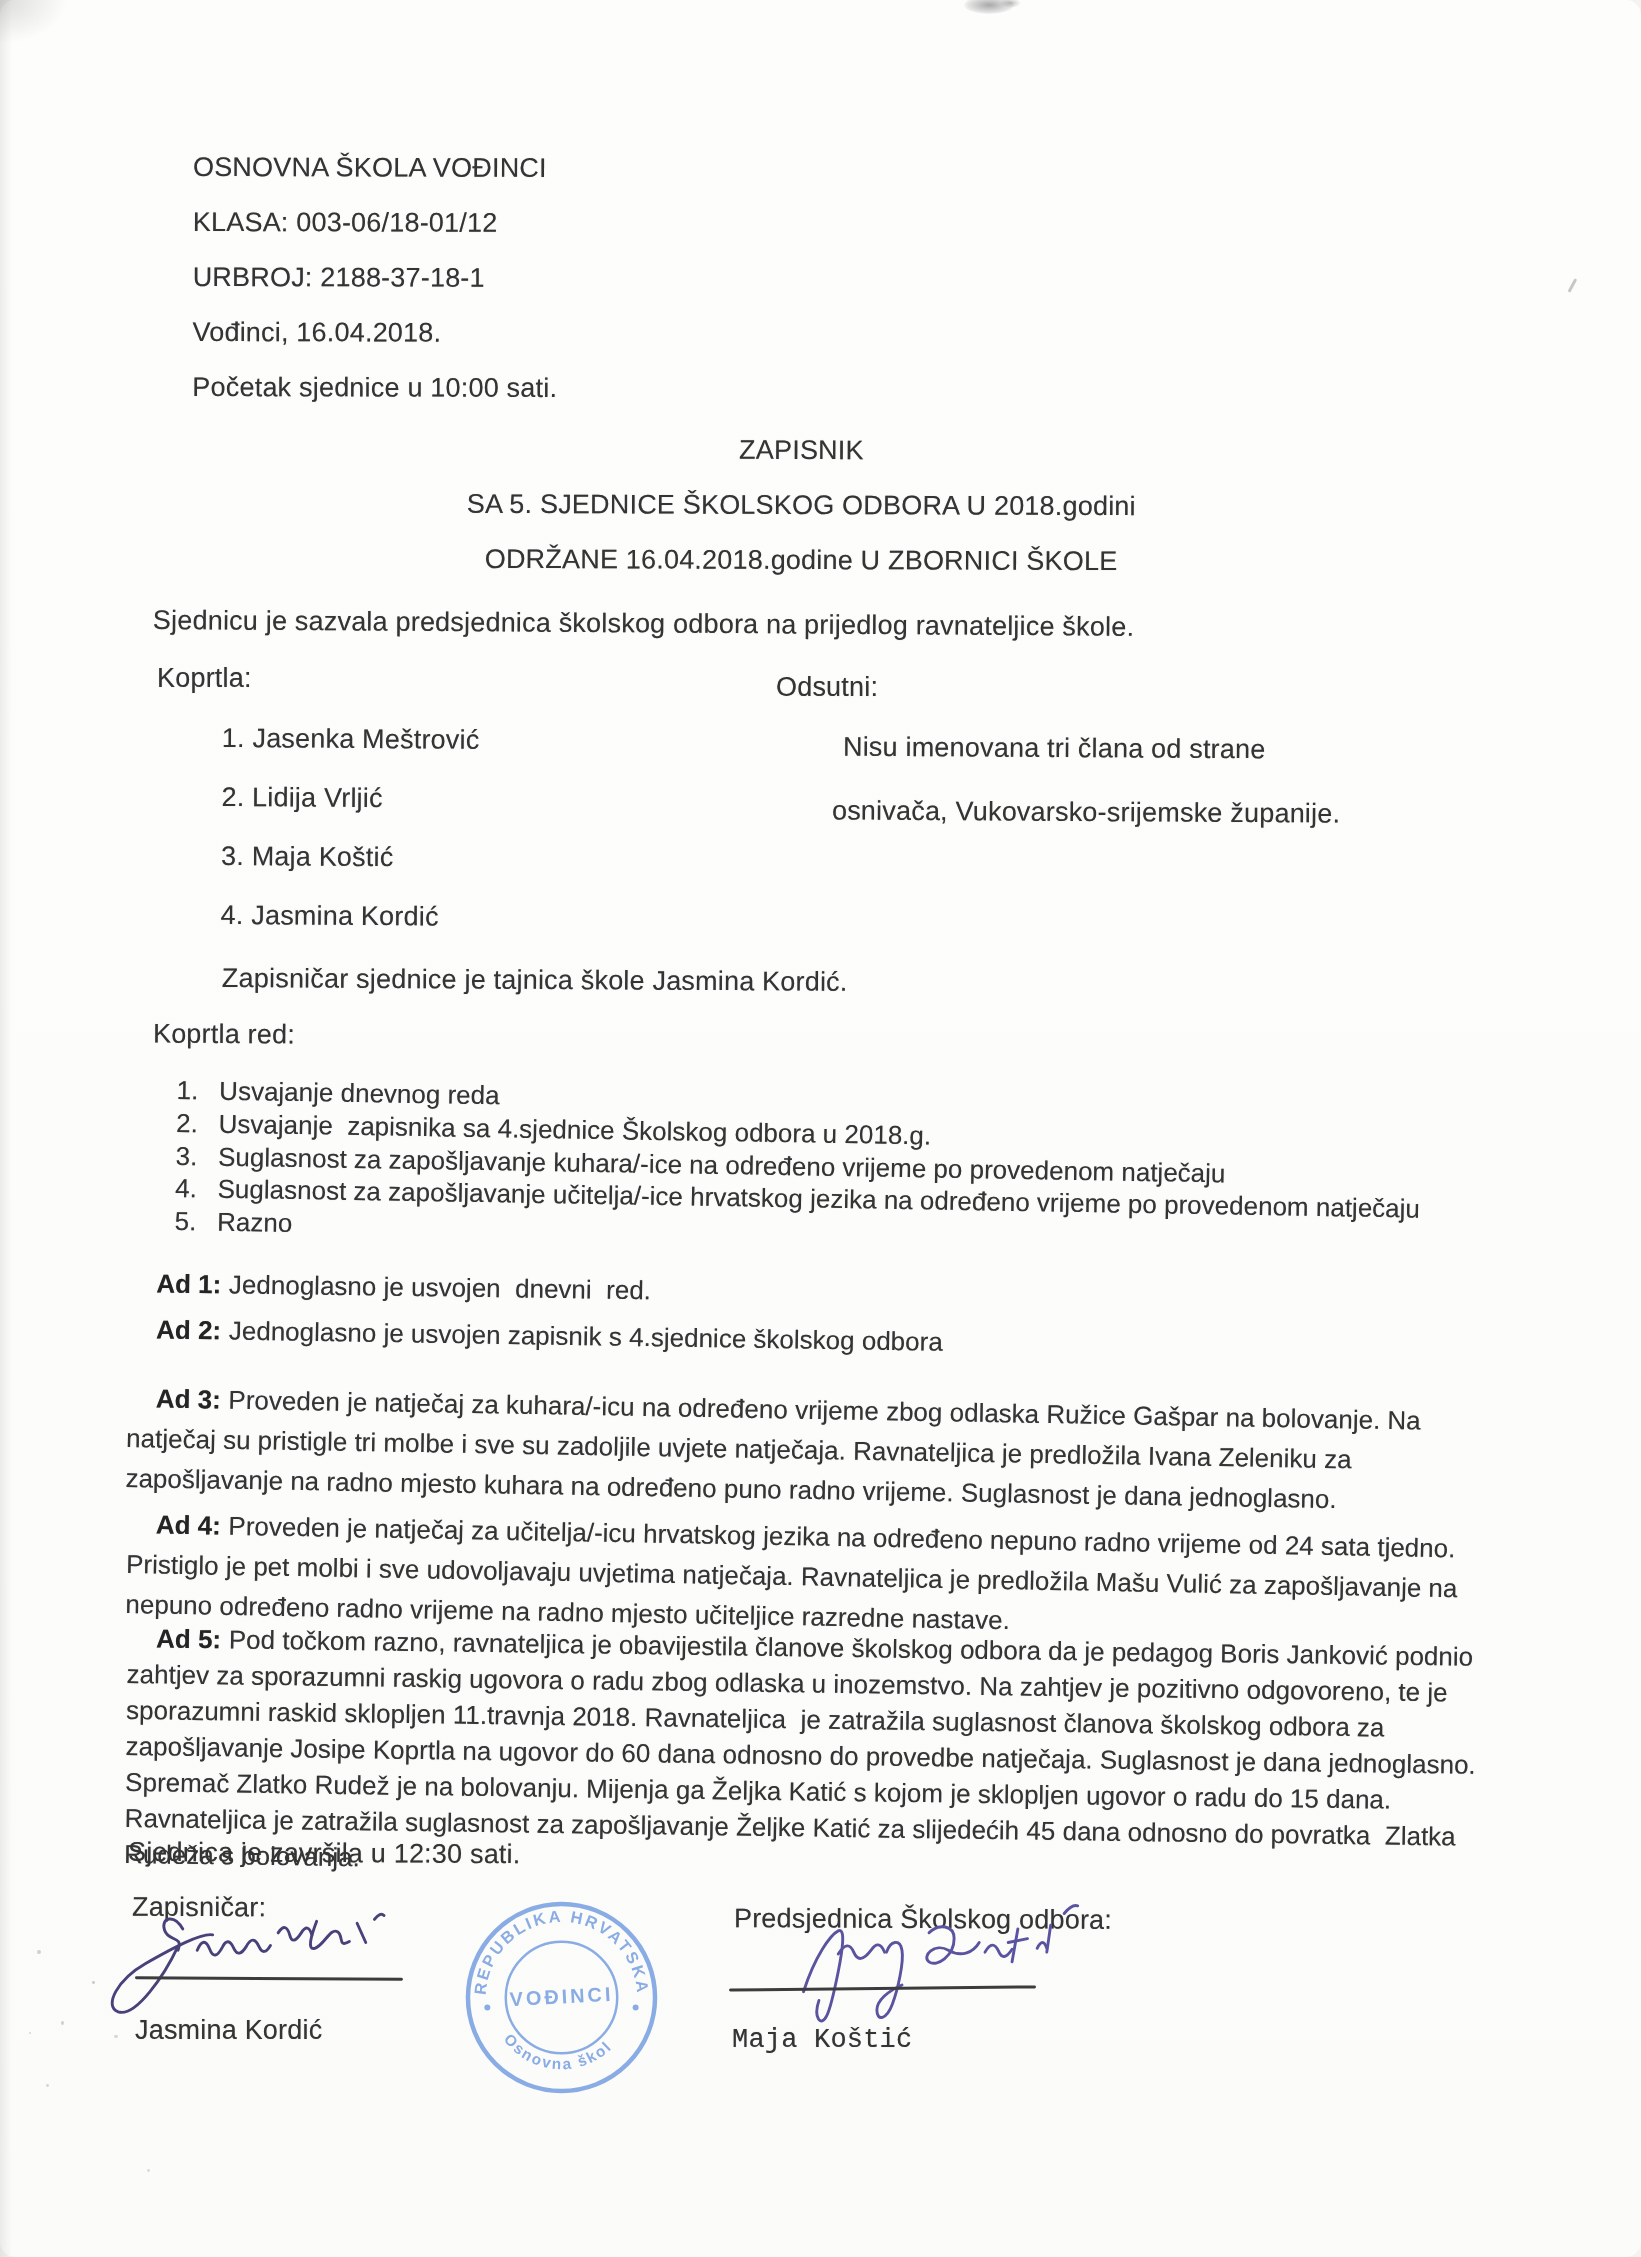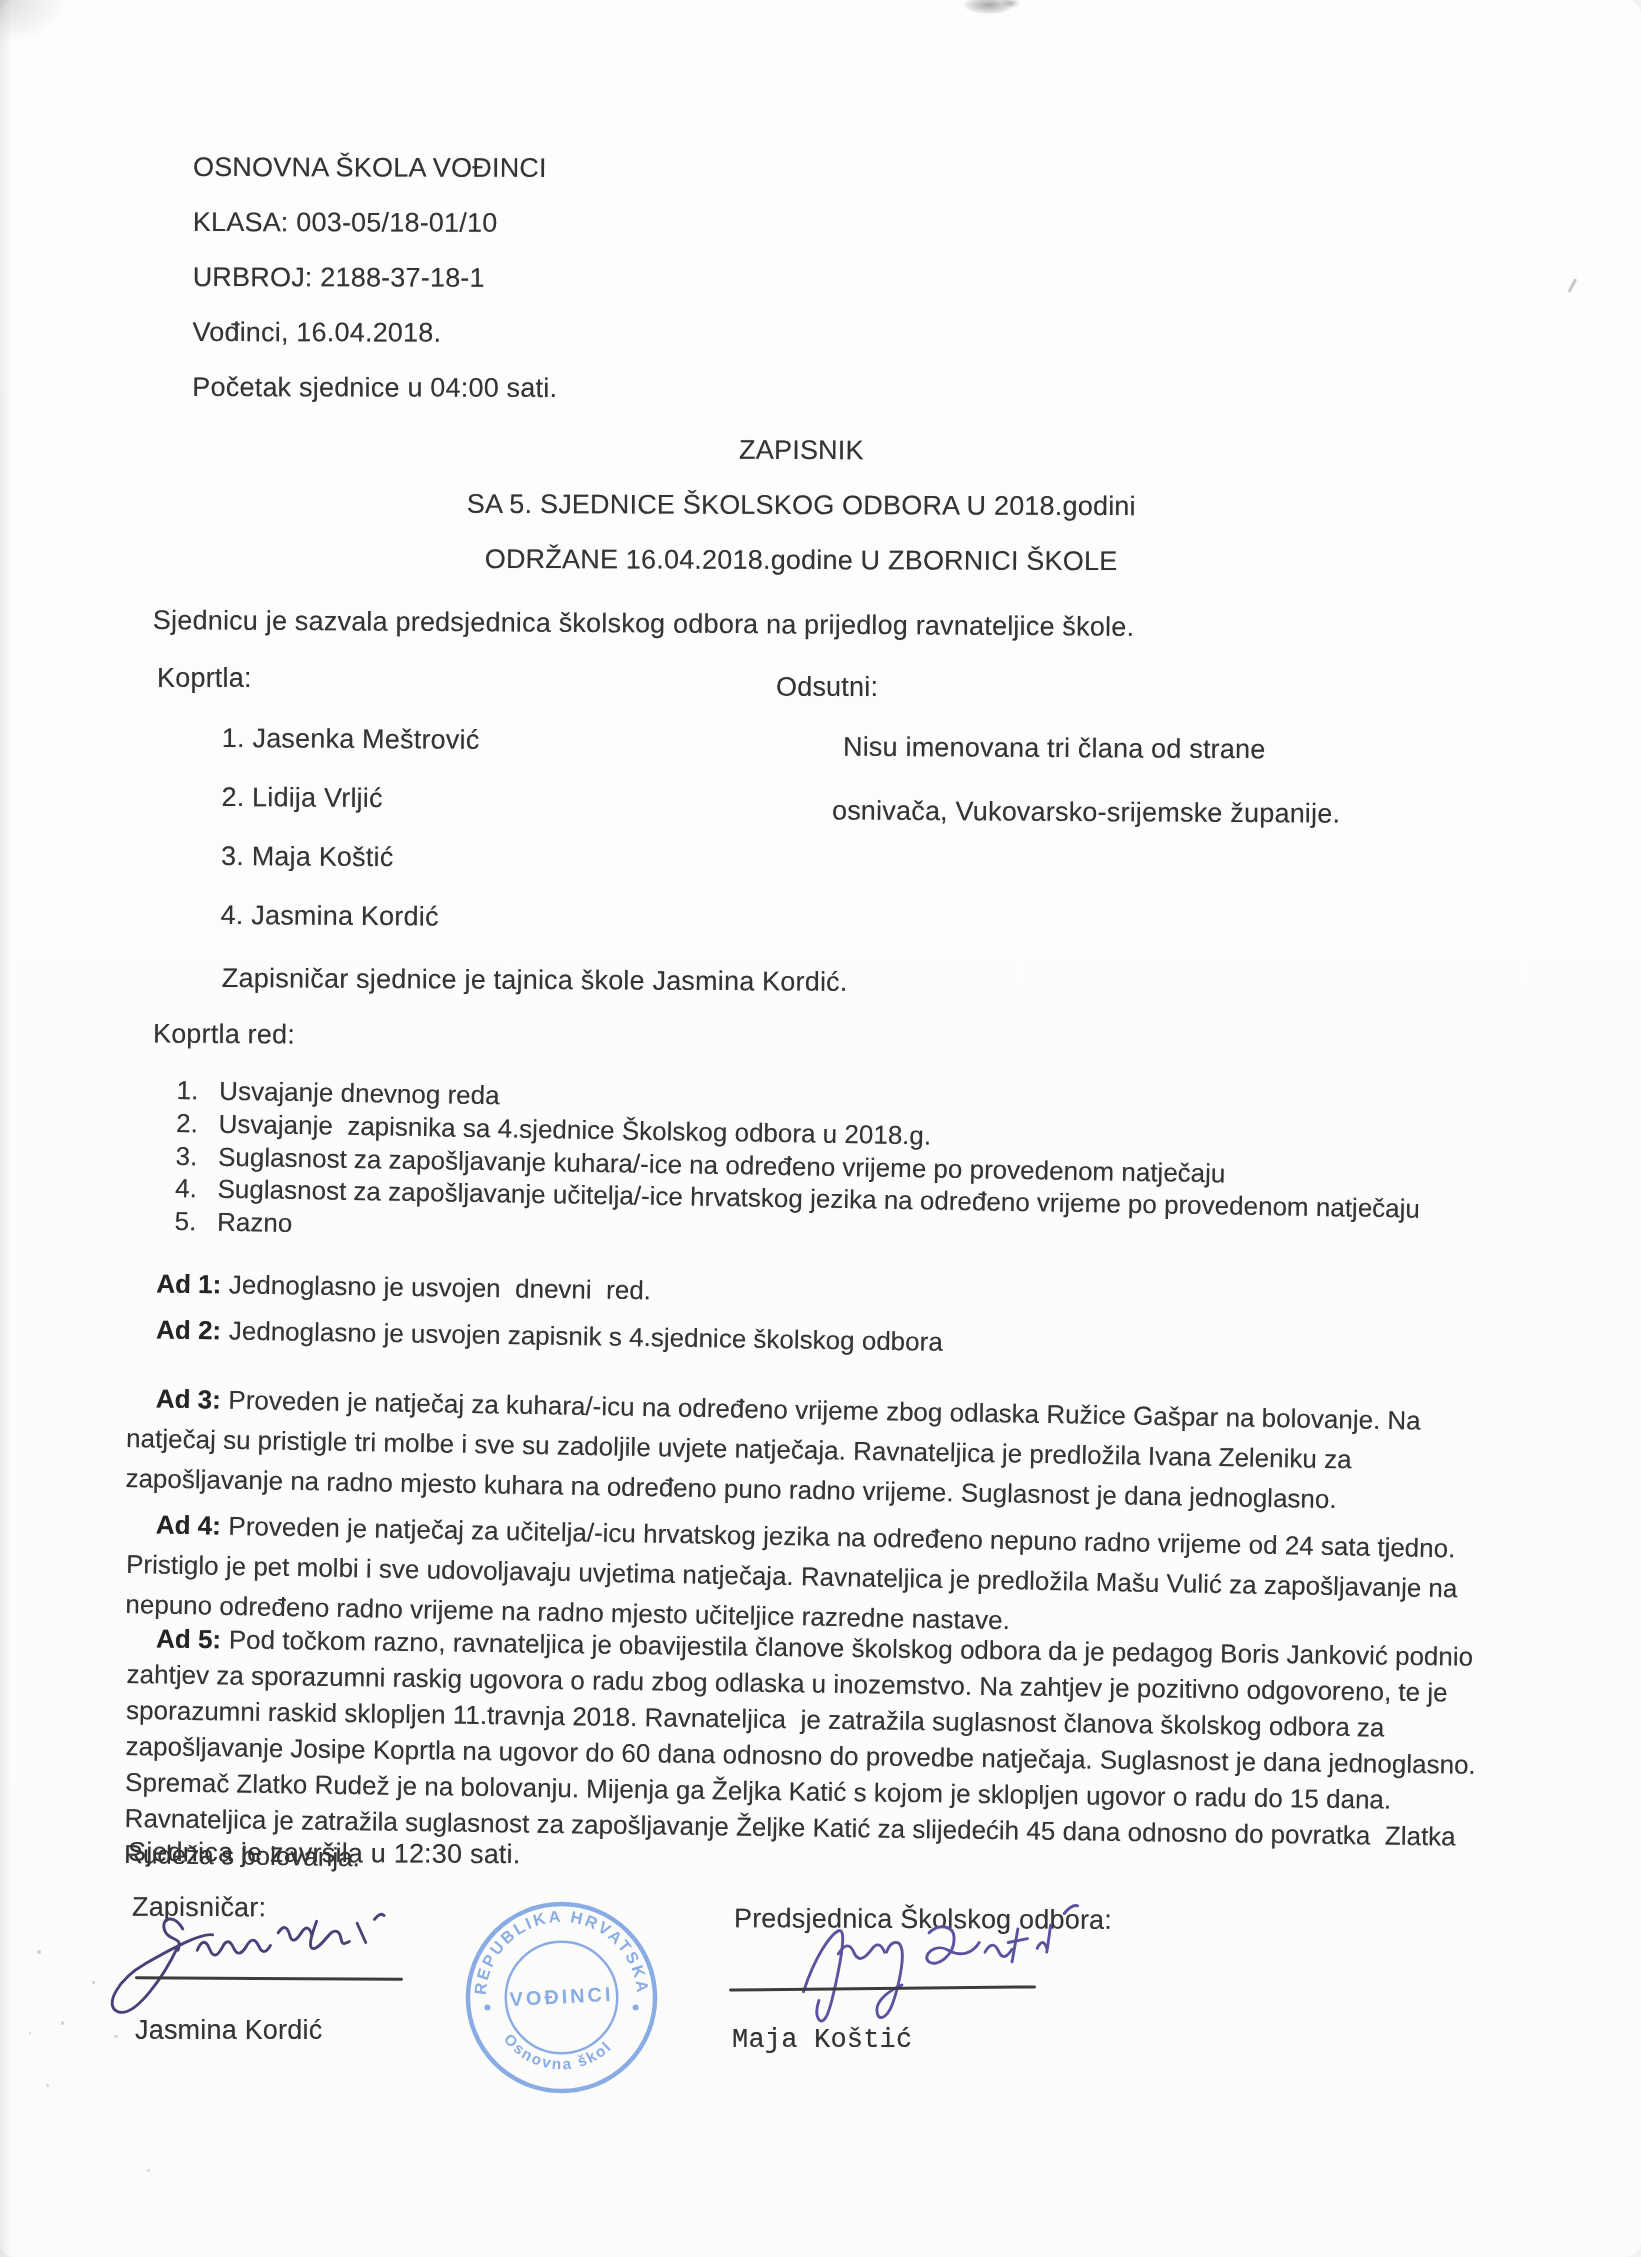--- a/index.html
+++ b/index.html
@@ -88,24 +88,24 @@
   <div class="speck" style="left:37px;top:1950px;width:3.9px;height:3.9px;opacity:.4"></div>
   <div class="speck" style="left:92px;top:1981px;width:2.9px;height:2.9px;opacity:.45"></div>
   <div class="speck" style="left:61px;top:2021px;width:2.9px;height:3.9px;opacity:.4"></div>
   <div class="speck" style="left:114px;top:2035px;width:3.9px;height:2.9px;opacity:.35"></div>
   <div class="speck" style="left:46px;top:2084px;width:2.9px;height:2.9px;opacity:.35"></div>
   <div class="speck" style="left:147px;top:2169px;width:2.9px;height:2.9px;opacity:.3"></div>
   <div class="speck" style="left:29px;top:2032px;width:1.9px;height:1.9px;opacity:.35"></div>
 
   <div class="abs txt" id="letterhead">
     <p>OSNOVNA ŠKOLA VOĐINCI</p>
-    <p>KLASA: 003-05/18-01/10</p>
+    <p>KLASA: 003-06/18-01/12</p>
     <p>URBROJ: 2188-37-18-1</p>
     <p>Vođinci, 16.04.2018.</p>
-    <p>Početak sjednice u 04:00 sati.</p>
+    <p>Početak sjednice u 10:00 sati.</p>
   </div>
 
   <div class="abs txt" id="titleblock">
     <p>ZAPISNIK</p>
     <p>SA 5. SJEDNICE ŠKOLSKOG ODBORA U 2018.godini</p>
     <p>ODRŽANE 16.04.2018.godine U ZBORNICI ŠKOLE</p>
   </div>
 
   <p class="abs txt" id="intro">Sjednicu je sazvala predsjednica školskog odbora na prijedlog ravnateljice škole.</p>
 

